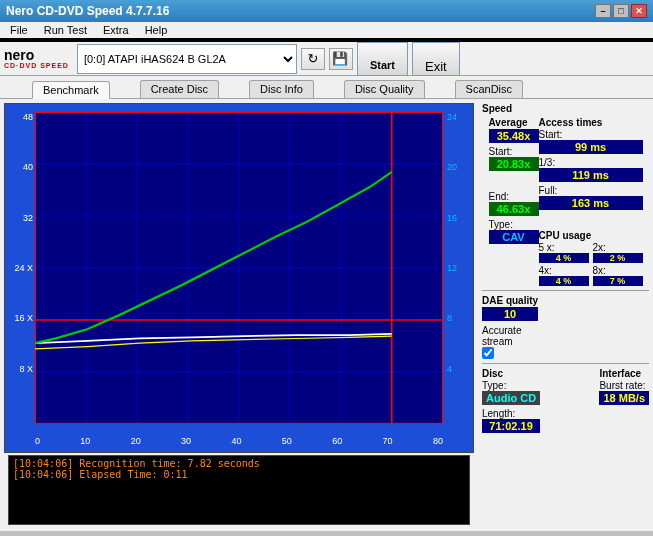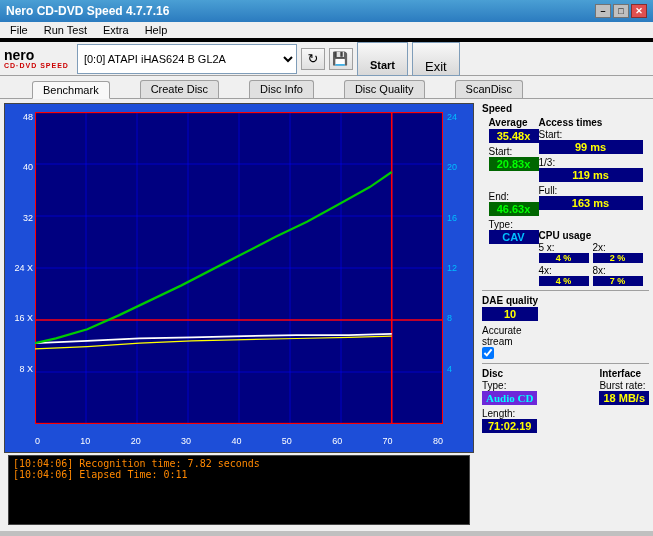--- a/index.html
+++ b/index.html
@@ -285,27 +285,26 @@
       display: flex;
       align-items: center;
       gap: 3px;
     }
     .checkbox-area input {
       width: 12px;
       height: 12px;
     }
 
     .disc-type-box {
-      background: #6d28d9;
+      background: #404040;
       color: #00ffff;
       font-weight: bold;
       font-size: 11px;
       text-align: center;
       padding: 1px 4px;
-      font-family: Liberation Serif, serif;
     }
 
     .burst-rate-box {
       background: #000080;
       color: #ffff00;
       font-weight: bold;
       font-size: 11px;
       text-align: center;
       padding: 1px 4px;
     }

